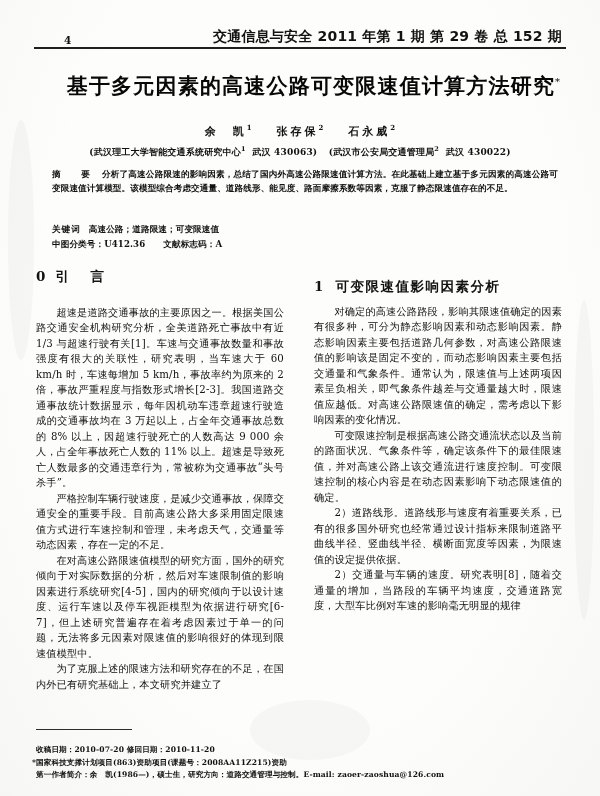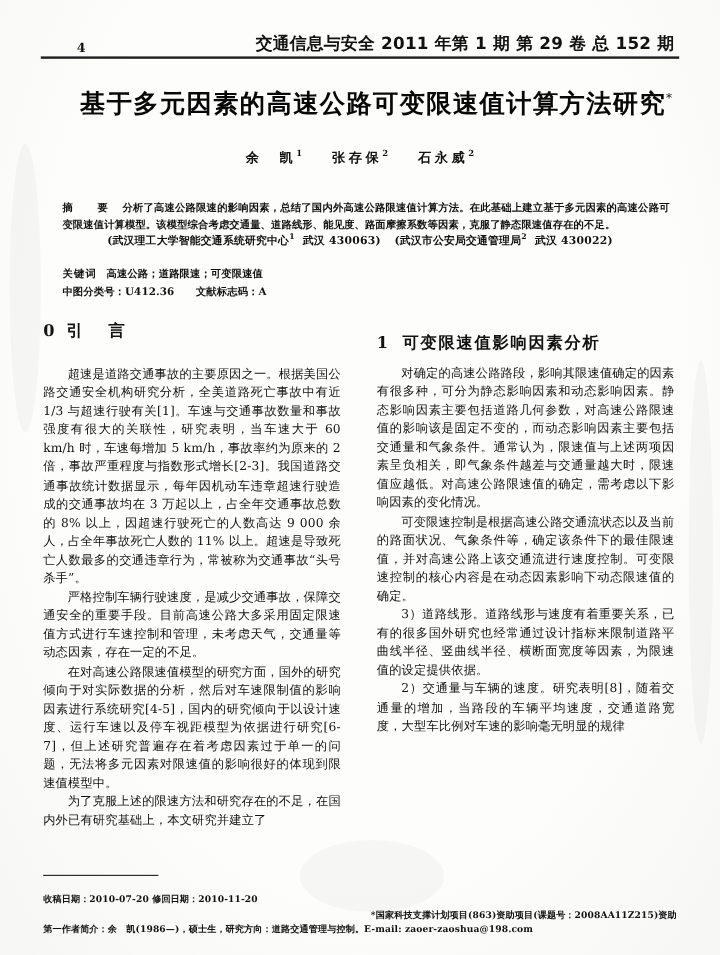--- a/index.html
+++ b/index.html
@@ -81,21 +81,20 @@
   .authors sup { font-size: 7px; vertical-align: super; letter-spacing: 0; }
   .author { margin: 0 9px; }
 
   .affil {
     position: absolute;
     top: 145px; left: 0; right: 0;
     text-align: center;
     font-size: 9px;
     font-weight: 700;
     letter-spacing: 0.2px;
-    margin-top: 48px;
   }
   .affil sup { font-size: 6.5px; vertical-align: super; }
   .affil .grp { margin: 0 4px; }
 
   
   .abs-block {
     position: absolute;
     top: 168px; left: 52px; right: 42px;
     font-size: 8.6px;
     line-height: 1.62;
@@ -175,21 +174,21 @@
     position: absolute;
     left: 36px;
     right: 36px;
     bottom: 14px;
     font-size: 7.6px;
     line-height: 1.68;
     font-weight: 700;
     letter-spacing: 0.1px;
   }
   .footnotes .fn { white-space: nowrap; }
-  .footnotes .fn-star { margin-left: -4px; text-align: right; }
+  .footnotes .fn-star { margin-left: -4px; }
 
   
   .smudge {
     position: absolute;
     border-radius: 50%;
     background: rgba(90,90,90,0.045);
     pointer-events: none;
   }
 </style>
 </head>
@@ -241,29 +240,29 @@
     <p class="para">在对高速公路限速值模型的研究方面，国外的研究倾向于对实际数据的分析，然后对车速限制值的影响因素进行系统研究[4-5]，国内的研究倾向于以设计速度、运行车速以及停车视距模型为依据进行研究[6-7]，但上述研究普遍存在着考虑因素过于单一的问题，无法将多元因素对限速值的影响很好的体现到限速值模型中。</p>
     <p class="para">为了克服上述的限速方法和研究存在的不足，在国内外已有研究基础上，本文研究并建立了</p>
   </div>
 
   <div class="col col-right">
     <div class="sec-h-2">
       <span class="num">1</span><span>可变限速值影响因素分析</span>
     </div>
     <p class="para">对确定的高速公路路段，影响其限速值确定的因素有很多种，可分为静态影响因素和动态影响因素。静态影响因素主要包括道路几何参数，对高速公路限速值的影响该是固定不变的，而动态影响因素主要包括交通量和气象条件。通常认为，限速值与上述两项因素呈负相关，即气象条件越差与交通量越大时，限速值应越低。对高速公路限速值的确定，需考虑以下影响因素的变化情况。</p>
     <p class="para">可变限速控制是根据高速公路交通流状态以及当前的路面状况、气象条件等，确定该条件下的最佳限速值，并对高速公路上该交通流进行速度控制。可变限速控制的核心内容是在动态因素影响下动态限速值的确定。</p>
-    <p class="para">3）道路线形。道路线形与速度有着重要关系，已有的很多国外研究也经常通过设计指标来限制道路平曲线半径、竖曲线半径、横断面宽度等因素，为限速值的设定提供依据。</p>
+    <p class="para">2）道路线形。道路线形与速度有着重要关系，已有的很多国外研究也经常通过设计指标来限制道路平曲线半径、竖曲线半径、横断面宽度等因素，为限速值的设定提供依据。</p>
     <p class="para">2）交通量与车辆的速度。研究表明[8]，随着交通量的增加，当路段的车辆平均速度，交通道路宽度，大型车比例对车速的影响毫无明显的规律</p>
   </div>
 
   <div class="fn-rule"></div>
   <div class="footnotes">
     <div class="fn">收稿日期：2010-07-20        修回日期：2010-11-20</div>
     <div class="fn fn-star">*国家科技支撑计划项目(863)资助项目(课题号：2008AA11Z215)资助</div>
-    <div class="fn">第一作者简介：余　凯(1986—)，硕士生，研究方向：道路交通管理与控制。E-mail: zaoer-zaoshua@198.com</div>
+    <div class="fn">第一作者简介：余　凯(1986—)，硕士生，研究方向：道路交通管理与控制。E-mail: zaoer-zaoshua@126.com</div>
   </div>
 
   <div class="smudge" style="left:8px;  top:120px;  width:26px; height:240px;"></div>
   <div class="smudge" style="right:6px; top:300px;  width:20px; height:320px;"></div>
   <div class="smudge" style="left:250px;top:700px;  width:120px;height:60px;"></div>
 
  </div>
 </div>
 
 </body></html>

